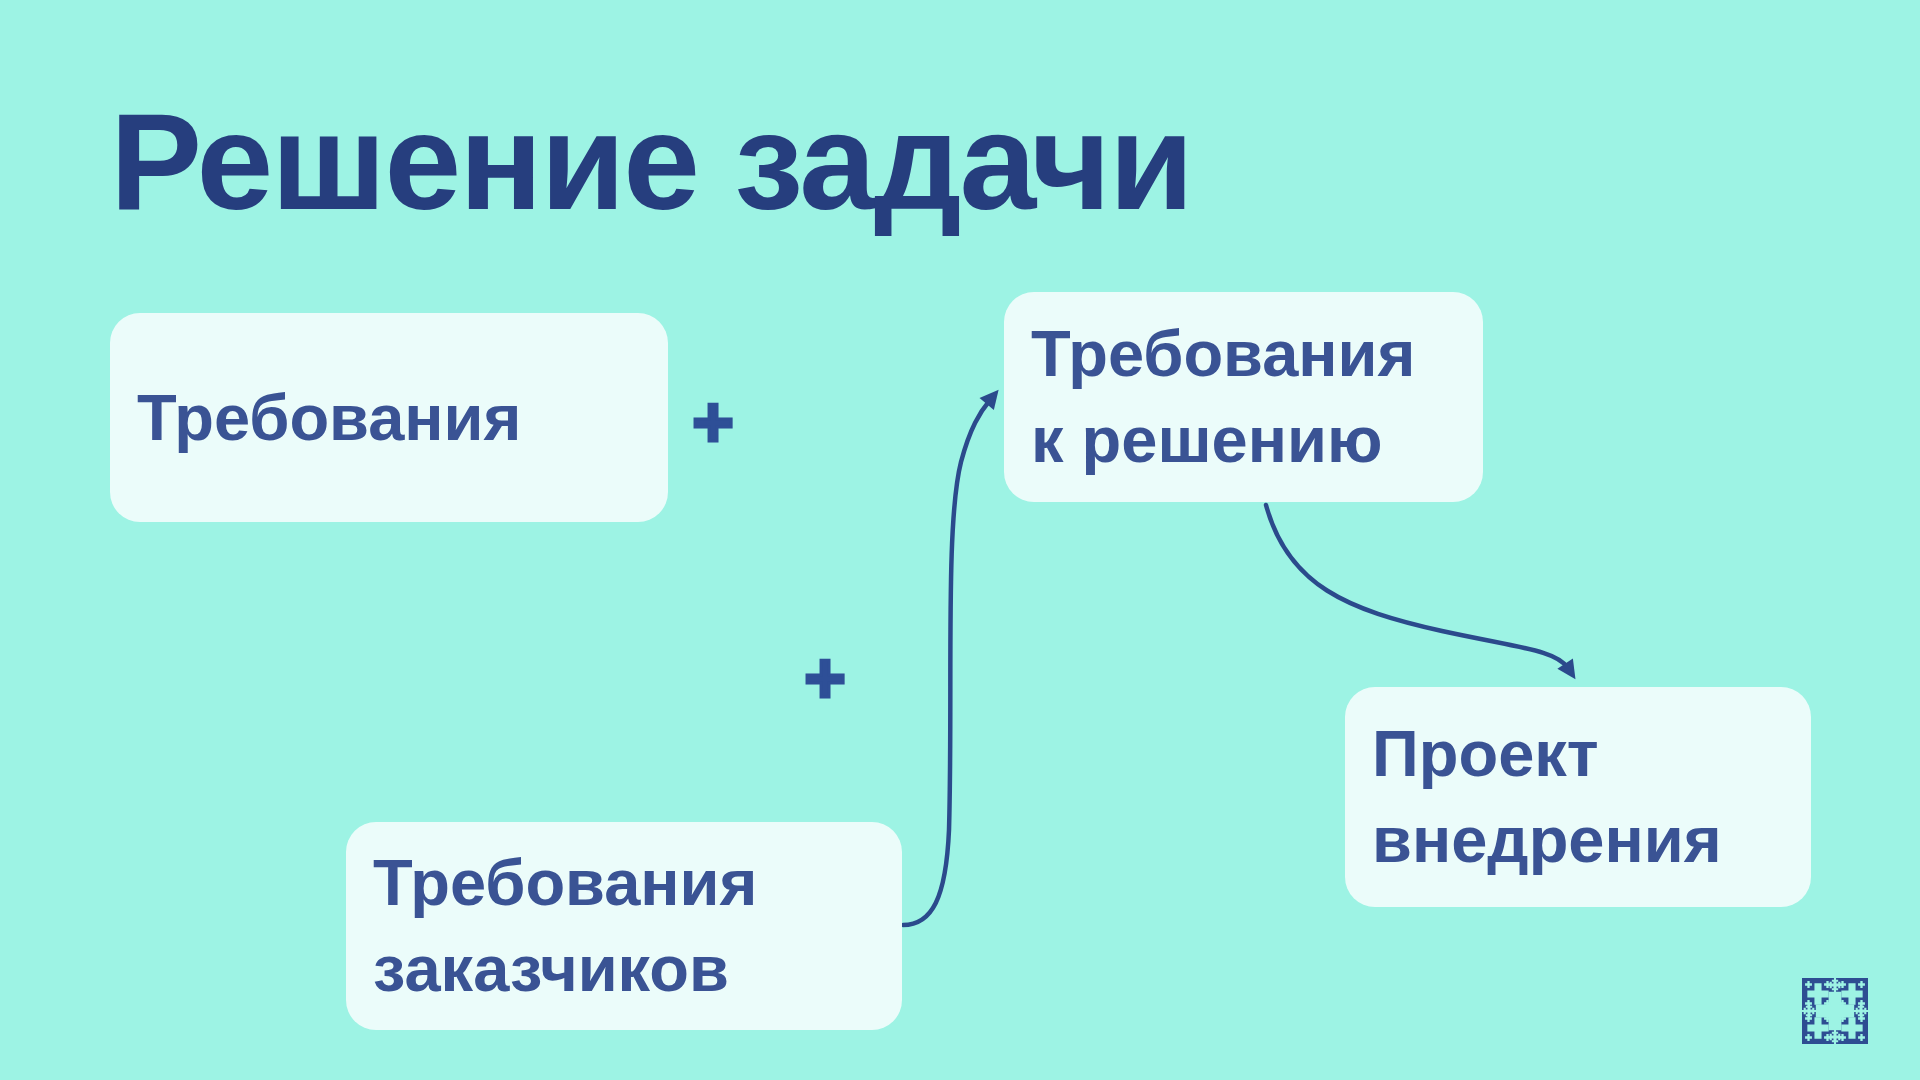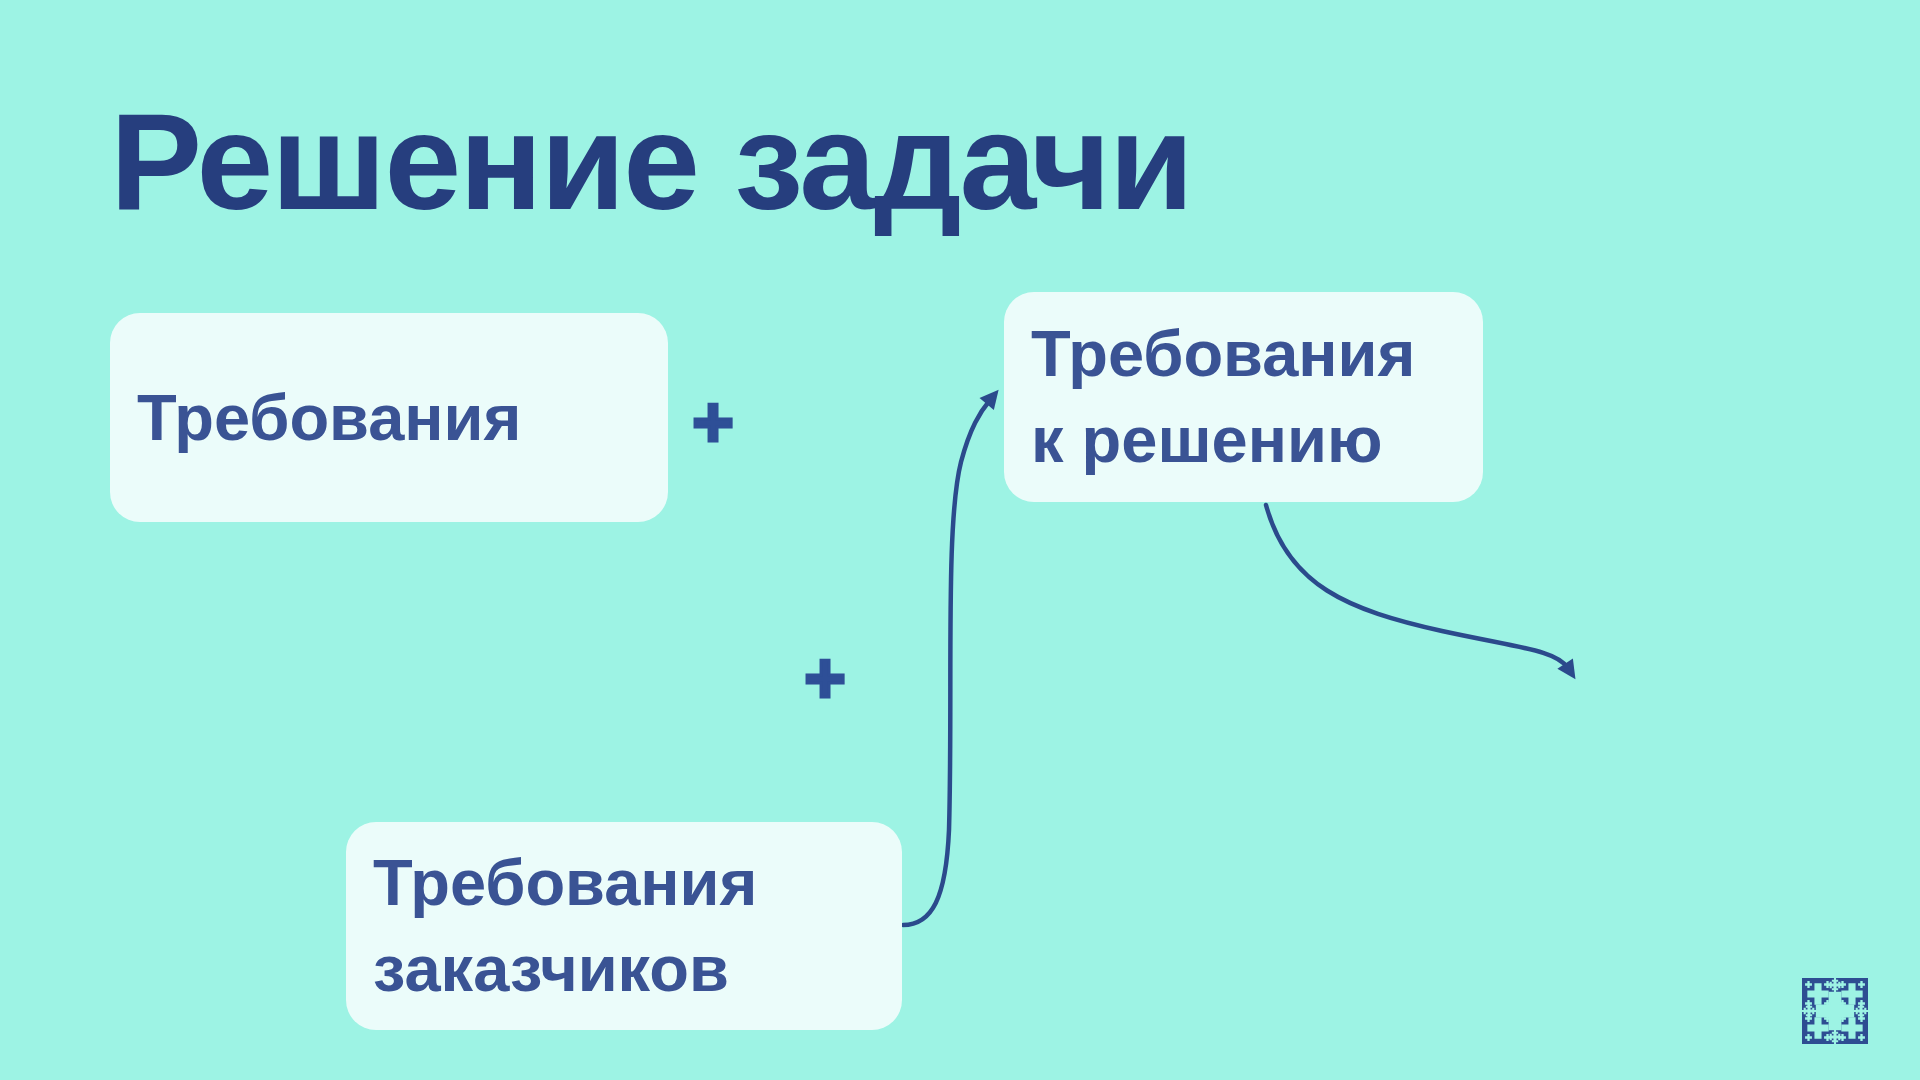--- a/index.html
+++ b/index.html
@@ -102,20 +102,24 @@
   <div class="card card-customer">
     <span class="card-label">Требования
 заказчиков</span>
   </div>
 
   <div class="card card-solution">
     <span class="card-label">Требования
 к решению</span>
   </div>
 
+  <div class="card card-project">
+    <span class="card-label">Проект
+внедрения</span>
+  </div>
 
   <span class="plus plus-1">+</span>
   <span class="plus plus-2">+</span>
 
   <svg class="logo" viewBox="0 0 66 66" aria-hidden="true">
     <defs>
       <path id="lp" d="M -1 -3 H 1 V -1 H 3 V 1 H 1 V 3 H -1 V 1 H -3 V -1 H -1 Z"></path>
     </defs>
     <rect x="0" y="0" width="66" height="66" fill="var(--c-logo,#2E4D92)"></rect>
     <g fill="var(--c-background,#9DF3E4)">

